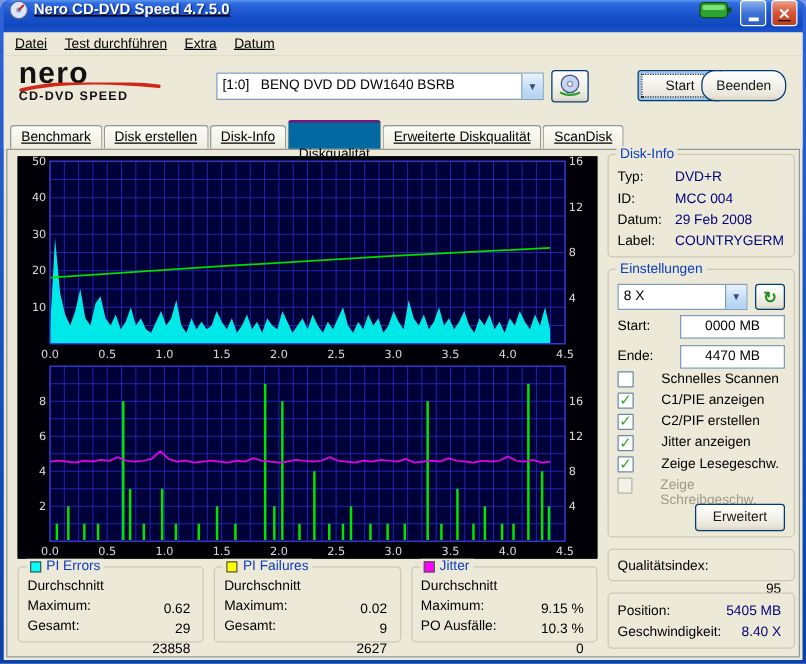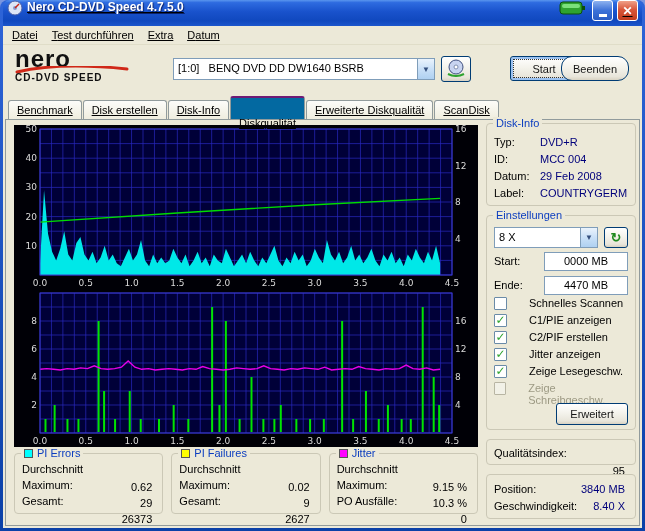--- a/index.html
+++ b/index.html
@@ -417,21 +417,21 @@
         <div class="grp" style="padding-top:4px;padding-bottom:3px;">
           <div class="row">
             <span class="lbl">Qualitätsindex:</span>
             <span class="val right black">95</span>
           </div>
         </div>
 
         <div class="grp" style="padding-top:5px;">
           <div class="row">
               <span class="lbl">Position:</span>
-              <span class="val right">3840 MB</span>
+              <span class="val right">5405 MB</span>
             </div>
           <div class="row">
               <span class="lbl">Geschwindigkeit:</span>
               <span class="val right">8.40 X</span>
             </div>
         </div>
 
       </div>
 
       <div class="stats">
@@ -444,21 +444,21 @@
           <div class="row">
               <span class="lbl">Durchschnitt</span>
               <span class="val right black">0.62</span>
             </div>
           <div class="row">
               <span class="lbl">Maximum:</span>
               <span class="val right black">29</span>
             </div>
           <div class="row">
               <span class="lbl">Gesamt:</span>
-              <span class="val right black">26373</span>
+              <span class="val right black">23858</span>
             </div>
         </div>
 
         <div class="grp">
           <span class="grp-title">
             <span class="swatch" style="background: rgb(255, 255, 0);"></span>
             <span>PI Failures</span>
           </span>
           <div class="row">
               <span class="lbl">Durchschnitt</span>

